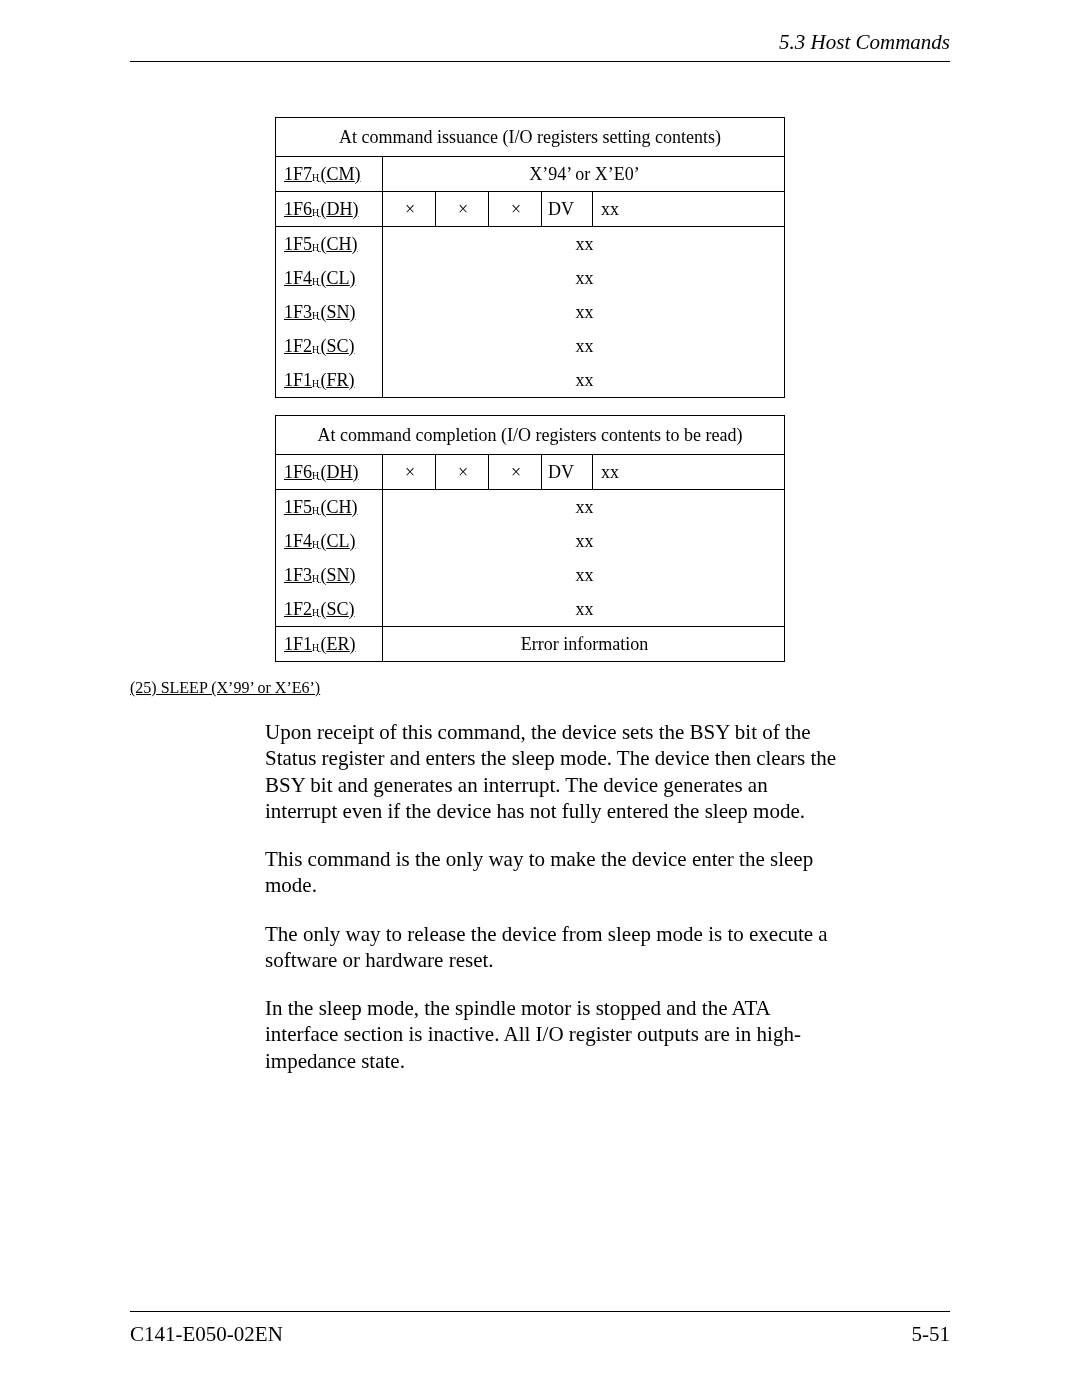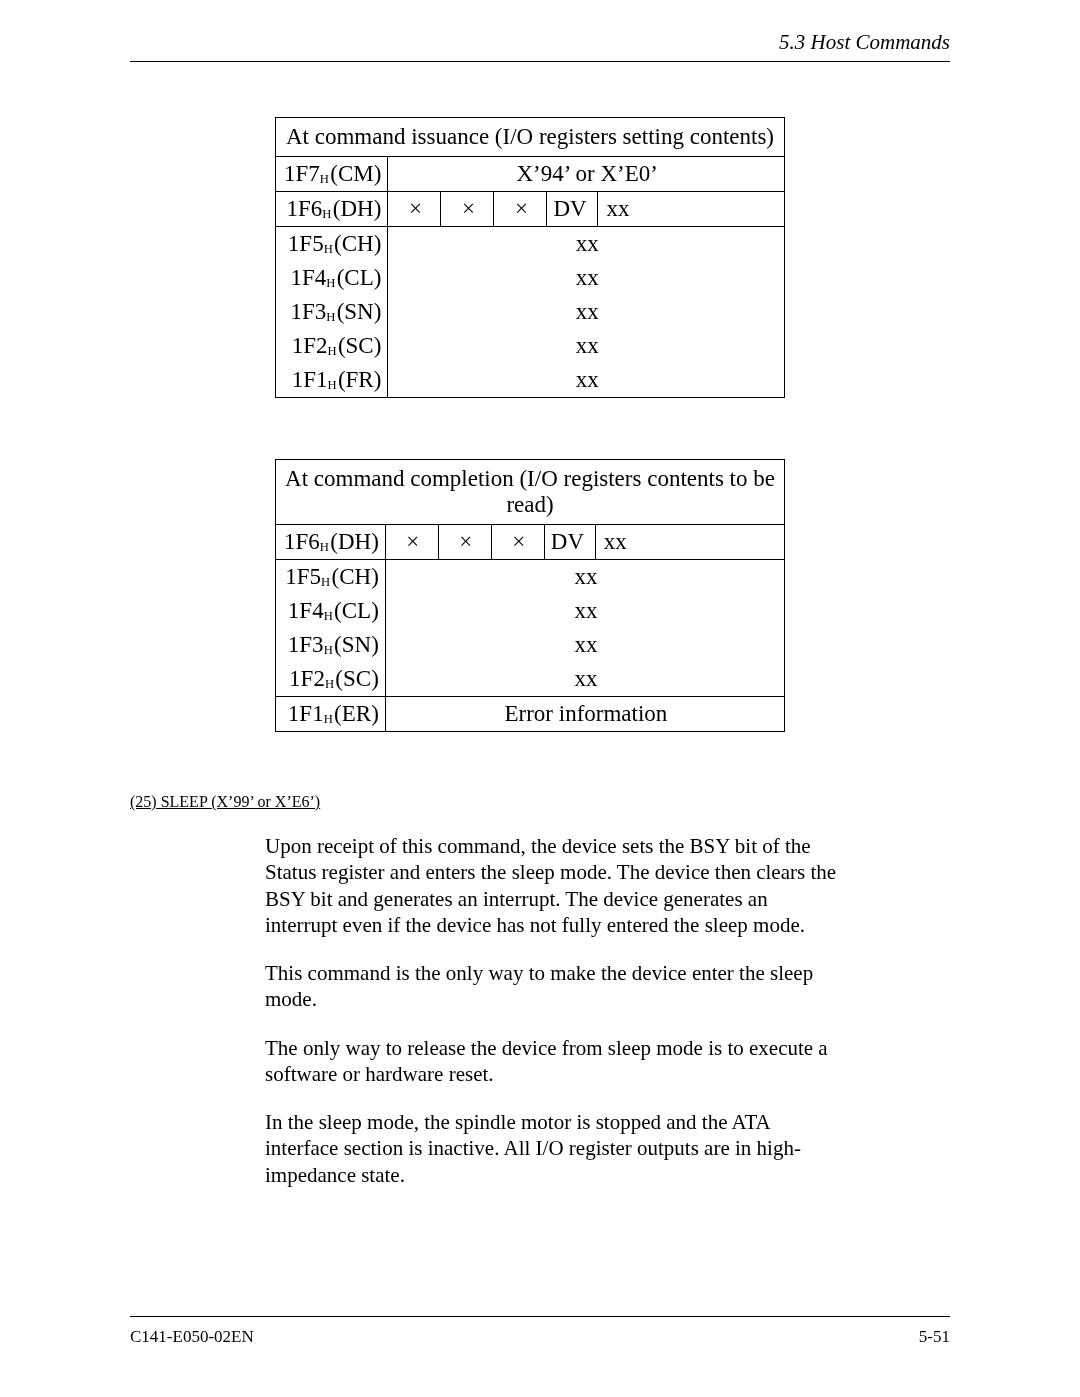--- a/index.html
+++ b/index.html
@@ -27,40 +27,41 @@
     border: none;
     border-top: 1.5px solid #000;
     margin: 0;
   }
   .content-area {
     padding-top: 55px;
   }
   .reg-table {
     border-collapse: collapse;
     margin-left: 145px;
-    margin-bottom: 61px;
+    margin-bottom: 17px;
     width: 510px;
-    font-size: 23px;
+    font-size: 18px;
   }
   .reg-table td, .reg-table th {
     border: 1px solid #000;
     padding: 4px 6px 4px 8px;
     font-weight: normal;
     text-align: center;
     vertical-align: middle;
     height: 26px;
   }
   .reg-table .caption-row td {
     text-align: center;
     padding: 6px 4px;
   }
   .reg-table .label-cell {
     width: 92px;
-    text-align: right;
+    text-align: left;
     padding-right: 6px;
+    text-decoration: underline;
   }
   .reg-table .bit-cell {
     width: 38px;
     text-align: center;
   }
   .reg-table .dv-cell {
     width: 38px;
     text-align: left;
     padding-left: 6px;
     font-family: Liberation Serif, serif;
@@ -94,21 +95,21 @@
     right: 130px;
   }
   .hr-bottom {
     border: none;
     border-top: 1.5px solid #000;
     margin: 0 0 10px 0;
   }
   .footer-row {
     display: flex;
     justify-content: space-between;
-    font-size: 17px;
+    font-size: 21px;
   }
   .xmark { font-family: "Times New Roman", serif; }
 </style>
 </head>
 <body>
 
 <div class="page">
   <div class="header">5.3  Host Commands</div>
   <hr class="hr-top">
 

